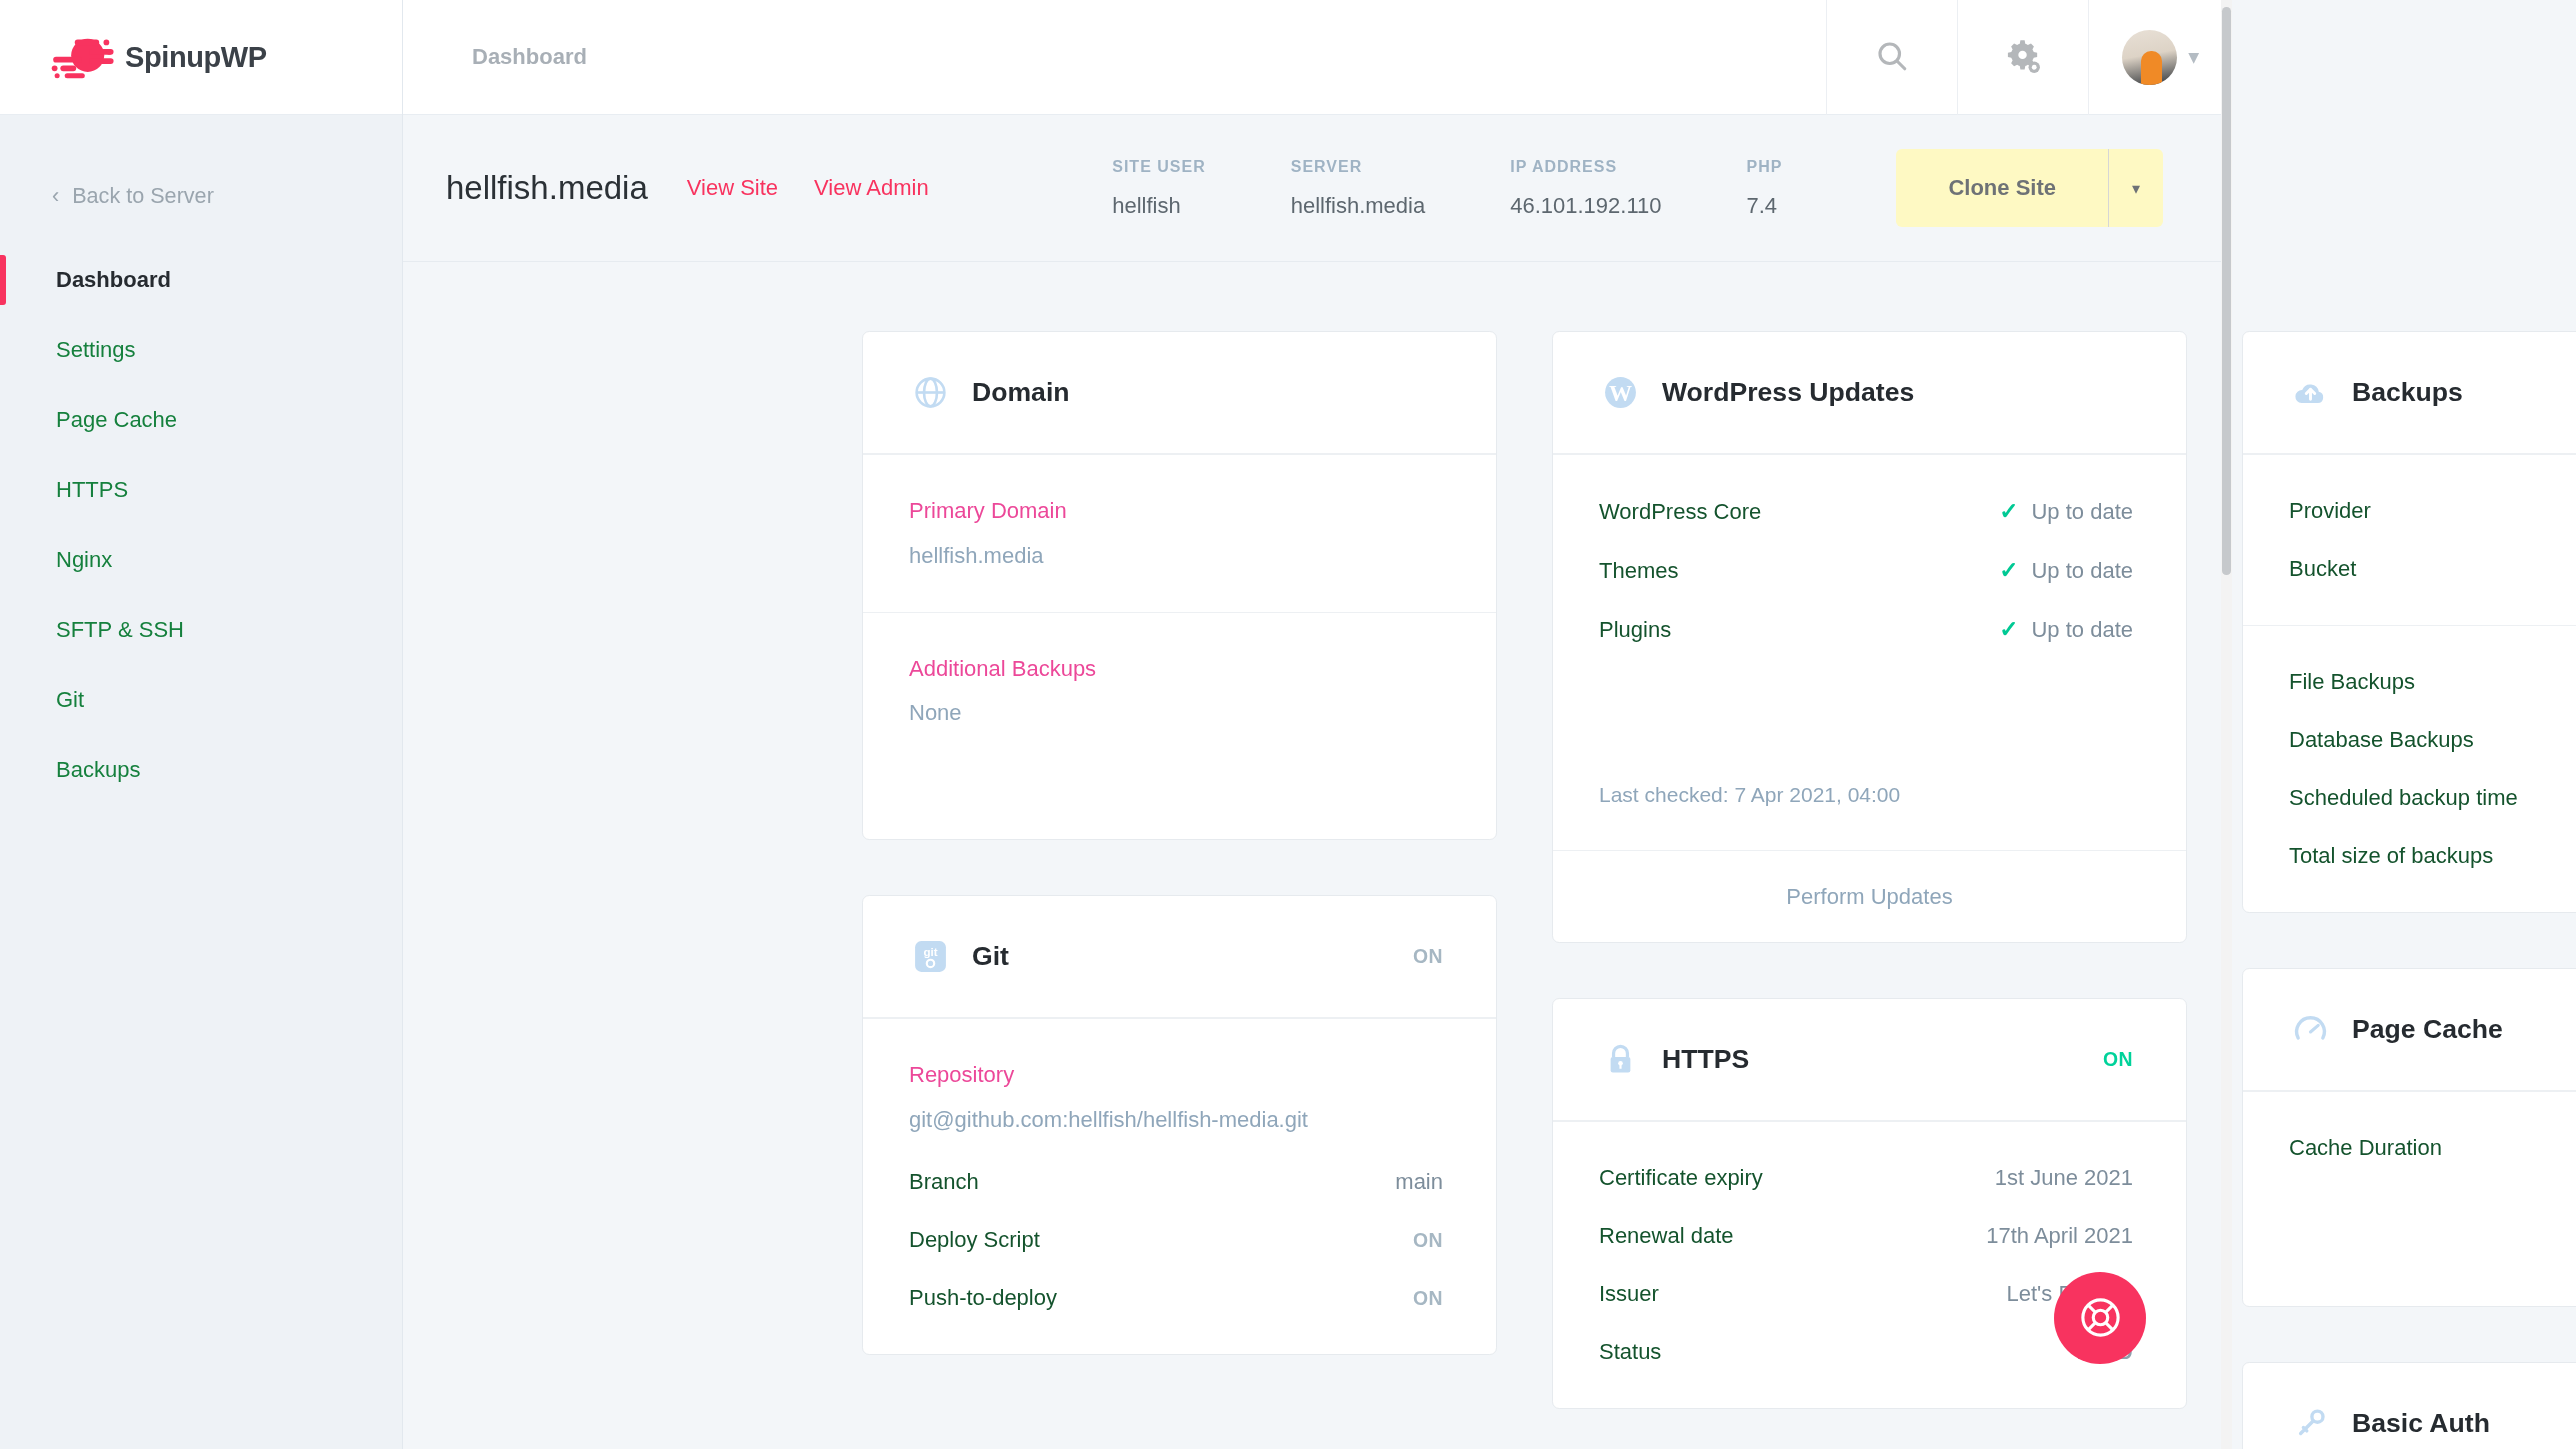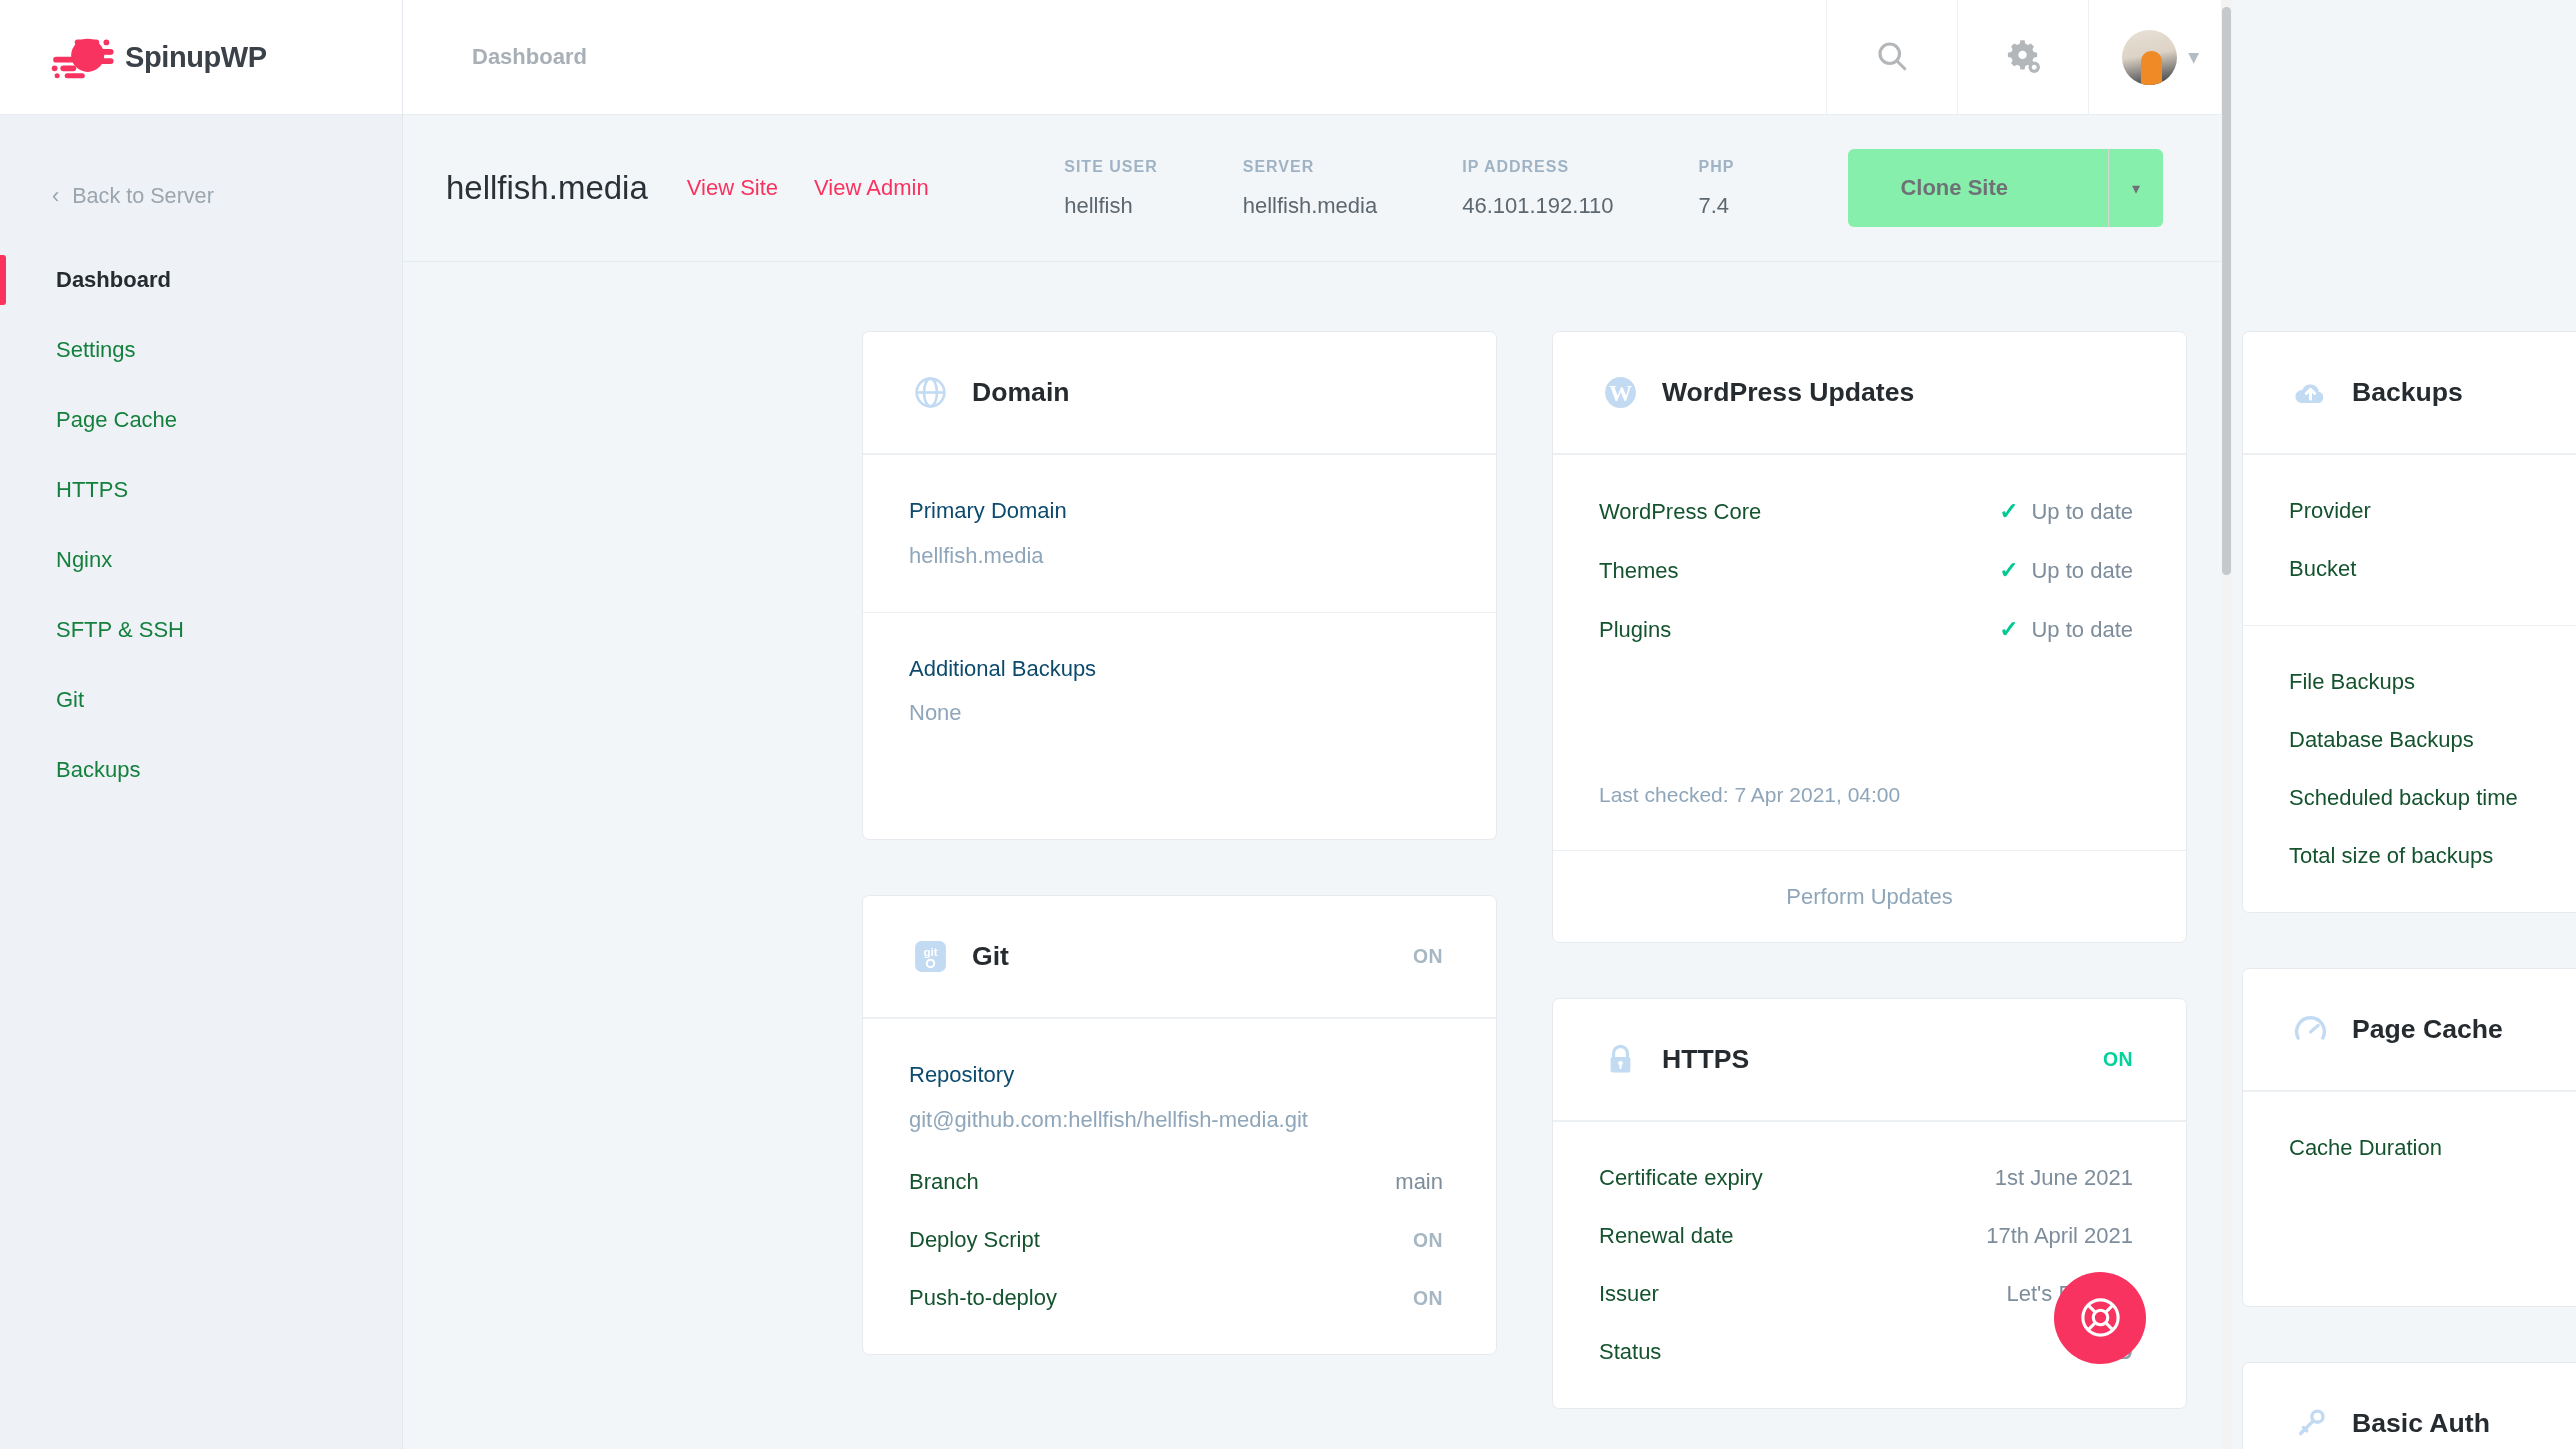--- a/index.html
+++ b/index.html
@@ -90,23 +90,22 @@
   .head-link { color: #f8335f; font-size: 22px; cursor: pointer; }
   .meta-group { display: flex; margin-left: auto; align-items: center; }
   .meta-col { margin-right: 85px; }
   .meta-label {
     font-size: 16px; letter-spacing: 1px; font-weight: 700;
     color: #9fb3c4; text-transform: uppercase; margin-bottom: 17px;
   }
   .meta-value { font-size: 22px; color: #5d676f; }
   .clone-btn {
     display: flex; align-items: stretch; height: 78px;
-    background: #86efac; border-radius: 5.8px; margin-left: 29px; overflow: hidden;
+    background: #fef9c3; border-radius: 5.8px; margin-left: 29px; overflow: hidden;
     cursor: pointer;
-    gap: 48px;
   }
   .clone-label {
     display: flex; align-items: center; justify-content: center;
     padding: 0 52px; font-size: 22px; color: #6e7276; font-weight: 600;
   }
   .clone-caret {
     width: 55px; display: flex; align-items: center; justify-content: center;
     border-left: 0.7px solid #d6d6d6; color: #6e7276; font-size: 16px;
   }
 
@@ -130,21 +129,21 @@
     display: flex; align-items: center; justify-content: center;
   }
   .card-title { font-size: 26.6px; color: #262b30; font-weight: 600; }
   .card-state { margin-left: auto; font-size: 19.4px; font-weight: 700; letter-spacing: 0.4px; }
   .state-on { color: #00d29a; }
   .state-muted { color: #a6b7c3; }
 
   .card-body { padding: 43px 53px 43px 46px; }
   .card-body.divided { border-top: 0.7px solid #edf0f3; }
 
-  .stack-label { font-size: 22px; color: #0c4a6e; margin-bottom: 18.7px; }
+  .stack-label { font-size: 22px; color: #ec4899; margin-bottom: 18.7px; }
   .stack-value { font-size: 22px; color: #8fa6ba; }
 
   .row {
     display: flex; align-items: center; justify-content: space-between;
     margin-bottom: 32px;
   }
   .row:last-child { margin-bottom: 0; }
   .row-label { font-size: 22px; color: #14532d; }
   .row-value { font-size: 22px; color: #7d8d9b; display: flex; align-items: center; gap: 13px; }
   .row-value.muted-on { color: #a6b7c3; font-weight: 700; font-size: 19.4px; letter-spacing: 0.4px; }

